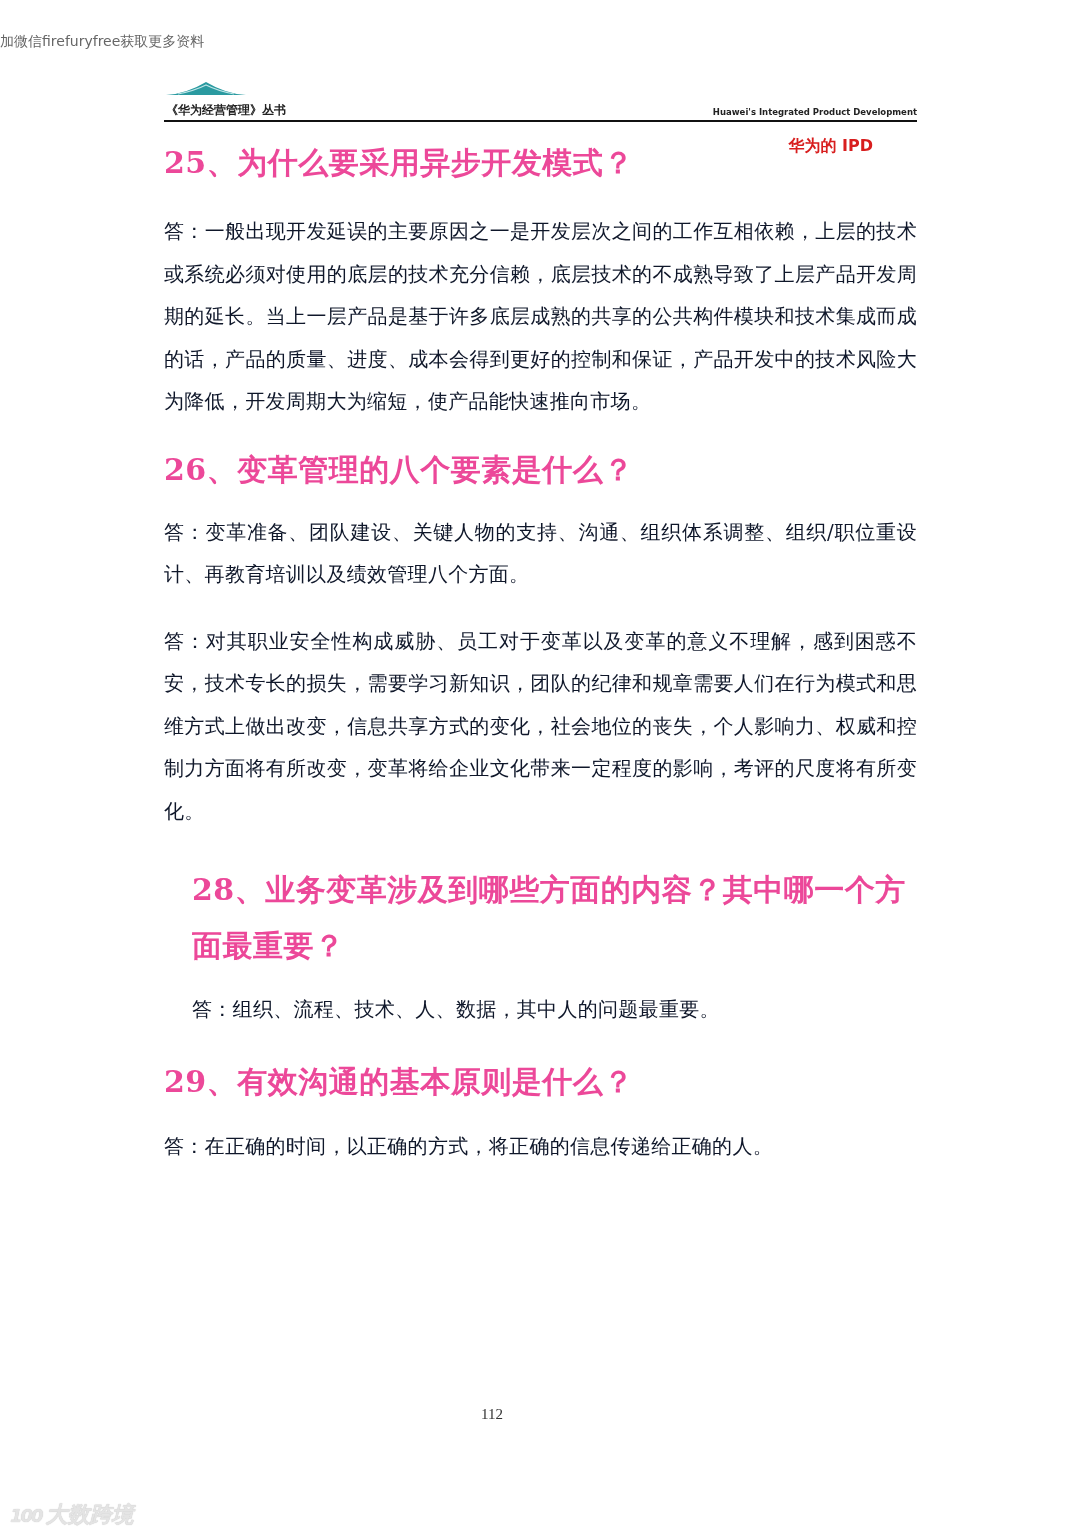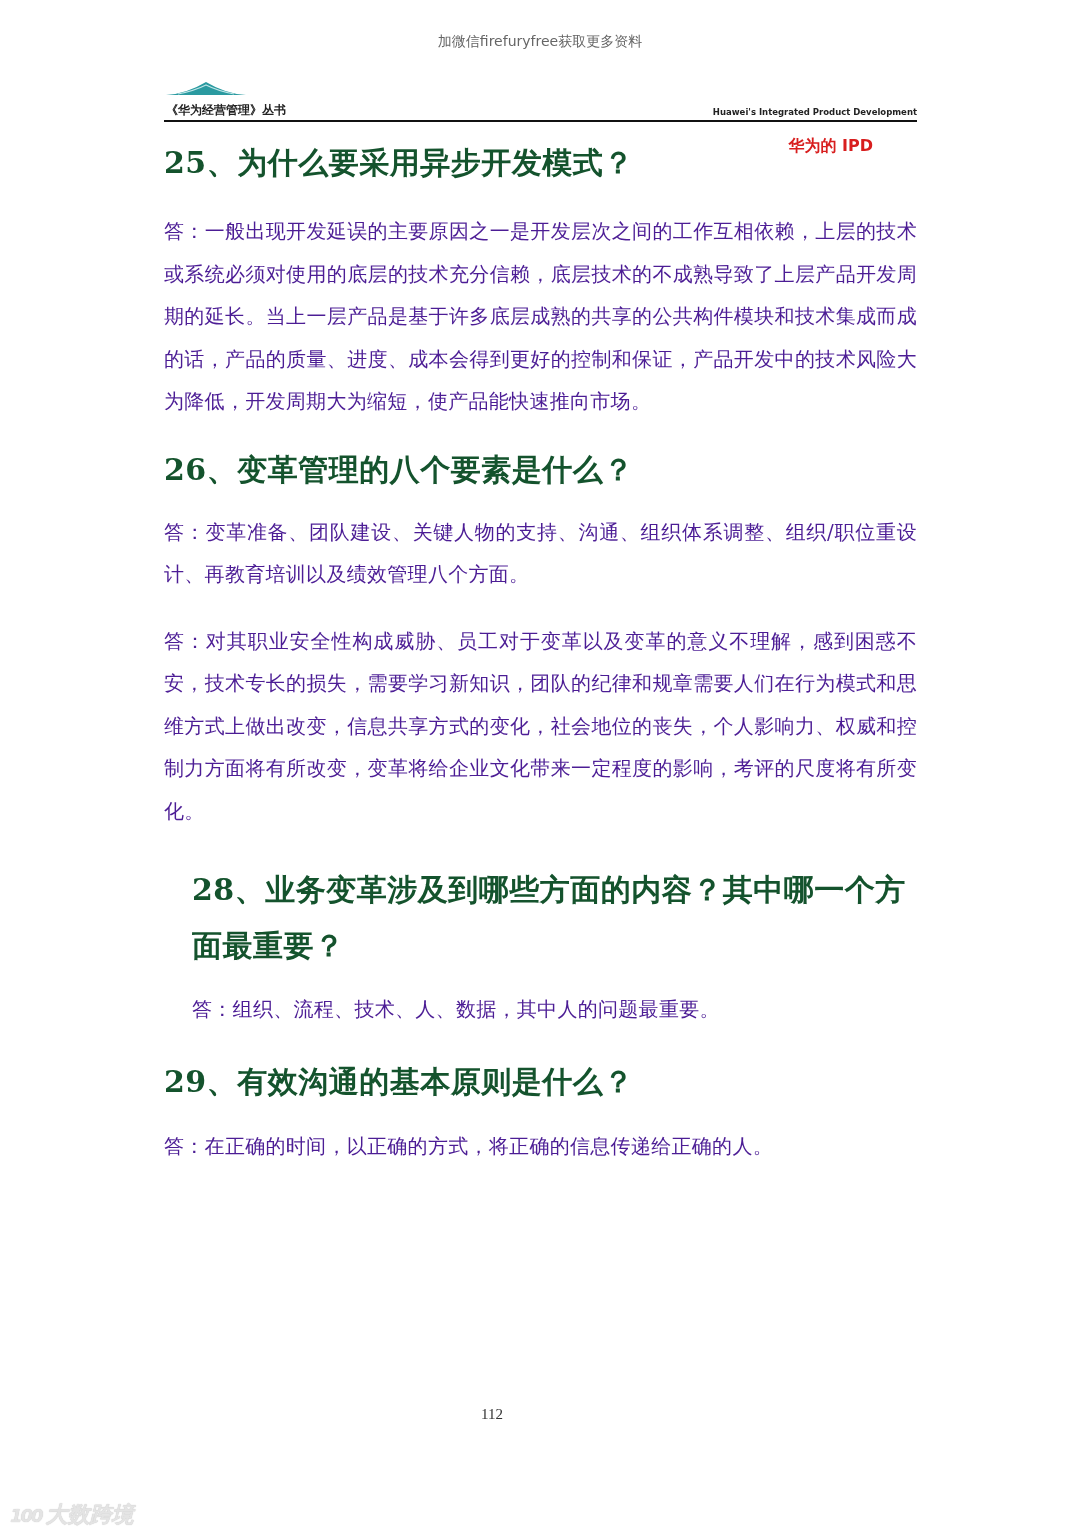--- a/index.html
+++ b/index.html
@@ -13,21 +13,21 @@
       position: relative;
       overflow: hidden;
       font-family: "DejaVu Serif", "Liberation Serif", serif;
       color: #1a1a1a;
     }
     .watermark-top {
       position: absolute;
       top: 33px;
       left: 0;
       width: 1080px;
-      text-align: center;
+      text-align: left;
       font-size: 14px;
       color: #666666;
       font-family: "DejaVu Sans", "Liberation Sans", sans-serif;
       letter-spacing: 0px;
     }
     .header {
       position: absolute;
       top: 76px;
       left: 164px;
       width: 753px;
@@ -82,29 +82,29 @@
       position: absolute;
       top: 136px;
       left: 164px;
       width: 753px;
     }
     .qa-heading {
       font-size: 30px;
       font-weight: bold;
       line-height: 54px;
       margin: 0;
-      color: #14532d;
+      color: #ec4899;
       font-family: "DejaVu Serif", "Liberation Serif", serif;
       letter-spacing: 0.5px;
     }
     .qa-answer {
       font-size: 20px;
       line-height: 42.5px;
       margin: 0;
-      color: #4c1d95;
+      color: #0f172a;
       text-align: justify;
       font-family: "DejaVu Serif", "Liberation Serif", serif;
       letter-spacing: 0.3px;
     }
     .page-number {
       position: absolute;
       top: 1406px;
       left: 0;
       width: 984px;
       text-align: center;

